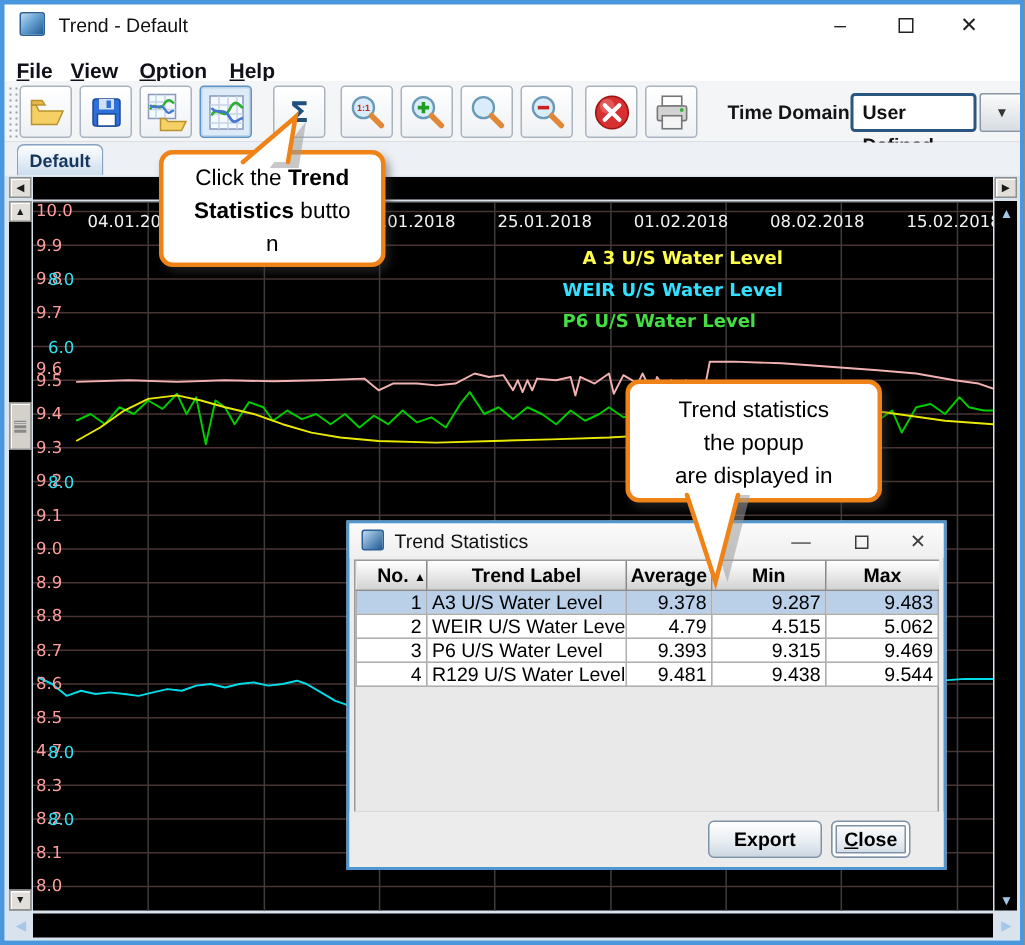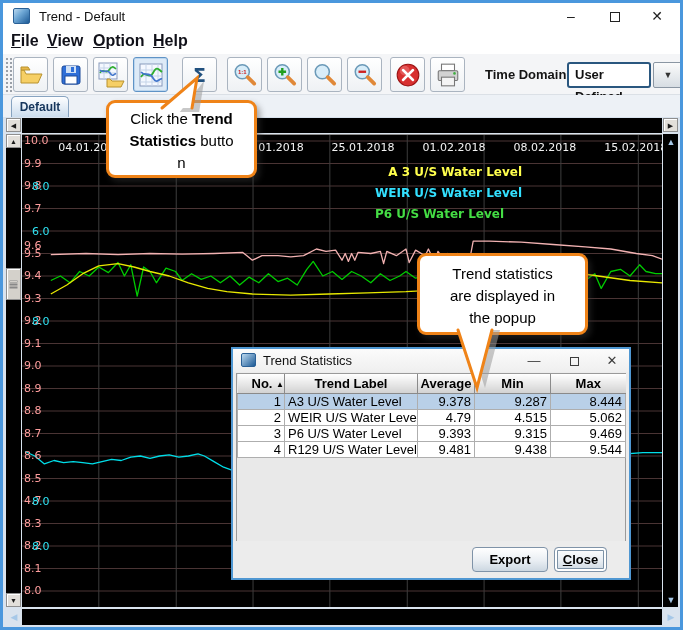--- a/index.html
+++ b/index.html
@@ -2,33 +2,33 @@
 <html><head>
 <meta charset="utf-8">
 <style>
   * { margin:0; padding:0; box-sizing:border-box; }
   html,body { background:#888; }
   body { font-family:"Liberation Sans", sans-serif; }
   .window { position:relative; width:683px; height:630px; background:#ffffff; overflow:hidden; }
   .winborder { position:absolute; inset:0; border:3px solid #4a97dd; pointer-events:none; z-index:60; }
 
   
-  .titlebar { position:absolute; left:3px; top:3px; right:7px; height:27px; background:#fff; }
+  .titlebar { position:absolute; left:3px; top:3px; right:18px; height:27px; background:#fff; }
   .appicon { position:absolute; left:10px; top:5px; width:17px; height:16px; border-radius:2px;
              background:linear-gradient(135deg,#bcd9ef 0%,#6fa8d6 40%,#1c5a96 100%); border:1px solid #2a6096; }
   .apptitle { position:absolute; left:36px; top:6px; font-size:13px; color:#111; }
   .wbtn { position:absolute; top:0; width:34px; height:27px; text-align:center; line-height:27px; color:#222; font-size:14px; }
   .wbtn.min { right:88px; }
   .wbtn.max { right:44px; }
   .wbtn.cls { right:2px; }
   .maxglyph { display:inline-block; width:10px; height:10px; border:1px solid #222; vertical-align:middle; }
 
   
   .menubar { position:absolute; left:3px; top:30px; right:3px; height:24px; background:#fff; }
-  .menuitem { position:absolute; top:2px; font-size:16px; font-weight:bold; color:#101018; }
+  .menuitem { position:absolute; top:9px; font-size:14px; font-weight:bold; color:#101018; }
   .menuitem .mkey { text-decoration:underline; }
 
   
   .toolbar { position:absolute; left:3px; top:54px; right:3px; height:41px; background:#f4f5f7; border-bottom:1px solid #dbe0e6; }
   .grip { position:absolute; left:2px; top:3px; width:8px; height:35px;
           background-image:radial-gradient(#9aa0a8 35%, transparent 36%); background-size:4px 4px; }
   .tbtn { position:absolute; top:3px; width:35px; height:35px; background:linear-gradient(#ffffff,#eef1f4);
           border:1px solid #aab4c0; border-radius:3px; display:flex; align-items:center; justify-content:center; }
   .tbtn.active { border:1px solid #5f93c6; background:#ddeaf7; box-shadow:inset 0 0 0 1px #bcd6ee; }
   .sigma { font-size:19px; font-weight:bold; color:#20507e; font-family:"DejaVu Sans", sans-serif; }
@@ -332,21 +332,21 @@
             <th>Min</th>
             <th>Max</th>
           </tr>
         </thead>
         <tbody id="statsbody">
             <tr class="sel">
               <td class="num">1</td>
               <td class="txt">A3 U/S Water Level</td>
               <td class="num">9.378</td>
               <td class="num">9.287</td>
-              <td class="num">8.444</td>
+              <td class="num">9.483</td>
             </tr>
             <tr>
               <td class="num">2</td>
               <td class="txt">WEIR U/S Water Level</td>
               <td class="num">4.79</td>
               <td class="num">4.515</td>
               <td class="num">5.062</td>
             </tr>
             <tr>
               <td class="num">3</td>
@@ -376,22 +376,22 @@
       <div class="cline"><b>Statistics</b><span> butto</span></div>
       <div class="cline"><span>n</span></div>
     </div>
   <svg class="tailsvg" style="left:150px; top:60px; z-index:46" width="80" height="52">
     <path d="M22 50 L47 18 L42 50" fill="#9a9a9a" opacity="0.55" transform="translate(7,3)"></path>
     <path d="M12 48 L47 18 L42 48" fill="#ffffff" stroke="#ef8318" stroke-width="3" stroke-linecap="round"></path>
   </svg>
 
   <div class="callout" id="callout2" style="left:417px; top:253px; width:171px; height:82px; padding-top:7px; z-index:45">
       <div class="cline"><span>Trend statistics</span></div>
+      <div class="cline"><span>the popup</span></div>
       <div class="cline"><span>are displayed in</span></div>
-      <div class="cline"><span>the popup</span></div>
     </div>
   <svg class="tailsvg" style="left:440px; top:300px; z-index:46" width="80" height="95">
     <path d="M18 30 L37 88 L52 30" fill="#9a9a9a" opacity="0.55" transform="translate(8,0)"></path>
     <path d="M18 30 L37 88 L52 30" fill="#ffffff" stroke="#ef8318" stroke-width="3" stroke-linecap="round"></path>
   </svg>
 
   <div class="winborder"></div>
 </div>
 
 </body></html>

